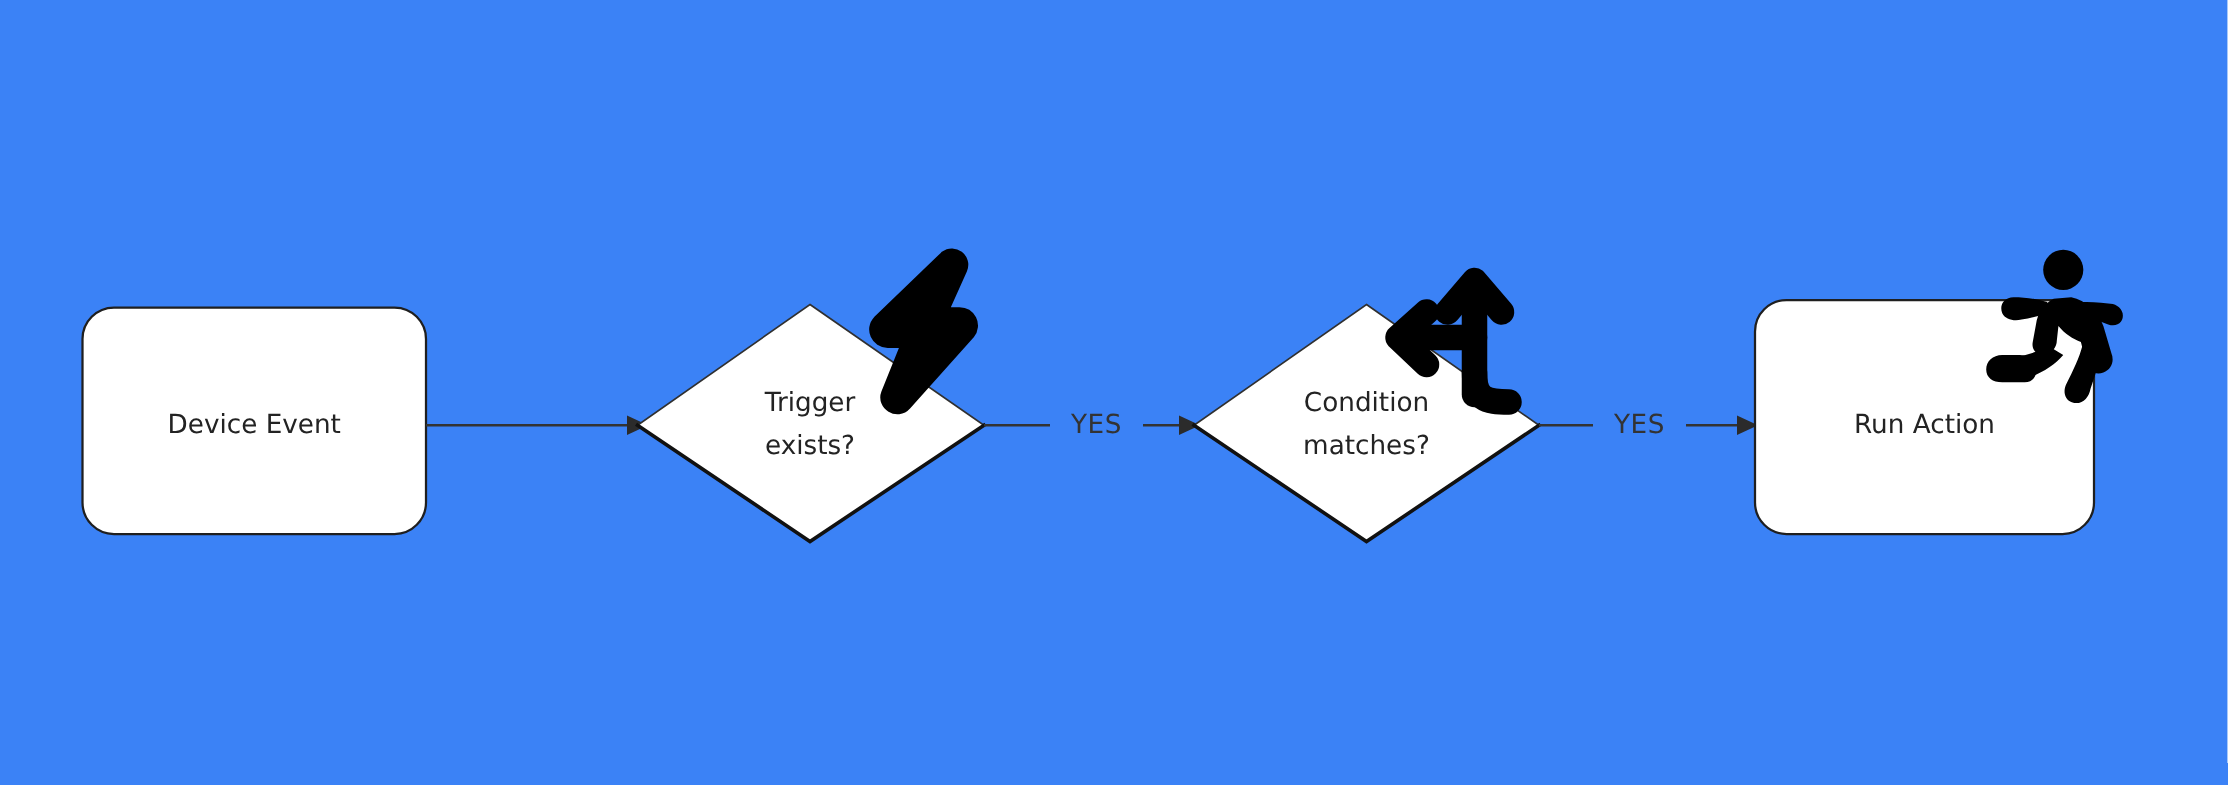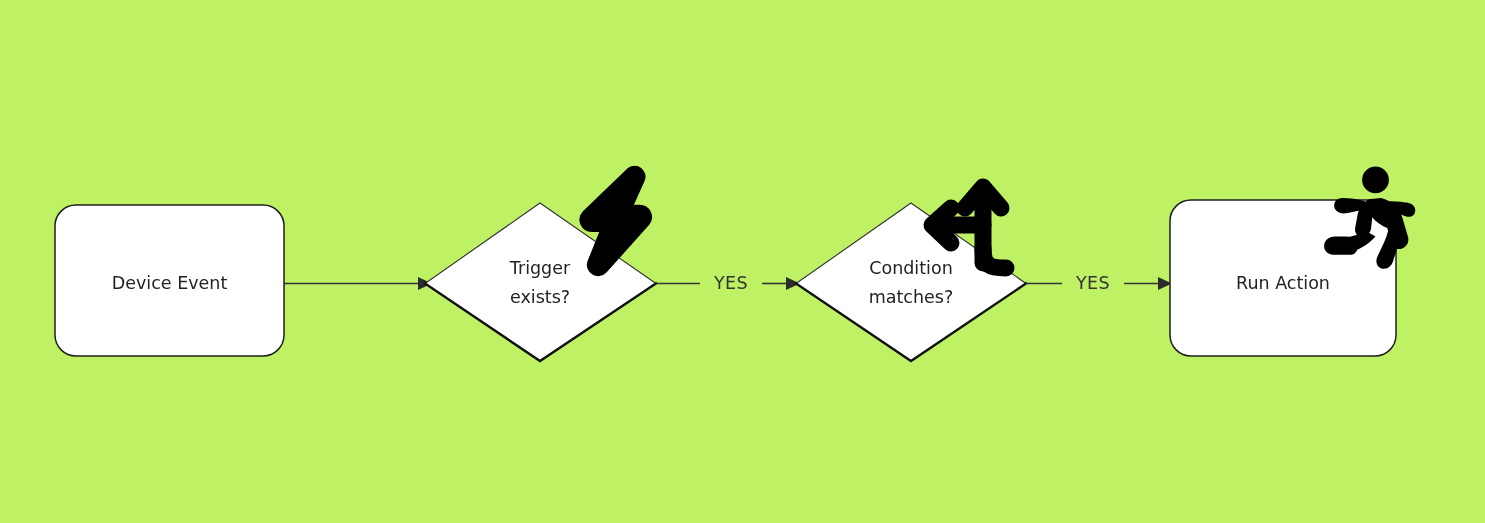--- a/index.html
+++ b/index.html
@@ -7,21 +7,21 @@
     padding: 0;
     background: #ffffff;
   }
   body {
     font-family: "DejaVu Sans", "Liberation Sans", sans-serif;
   }
   #canvas {
     position: relative;
     width: 1485px;
     height: 523px;
-    background: #bef264;
+    background: #3b82f6;
     overflow: hidden;
   }
   #flow-svg {
     position: absolute;
     top: 0;
     left: 0;
     width: 1485px;
     height: 523px;
   }
   .node-label {

